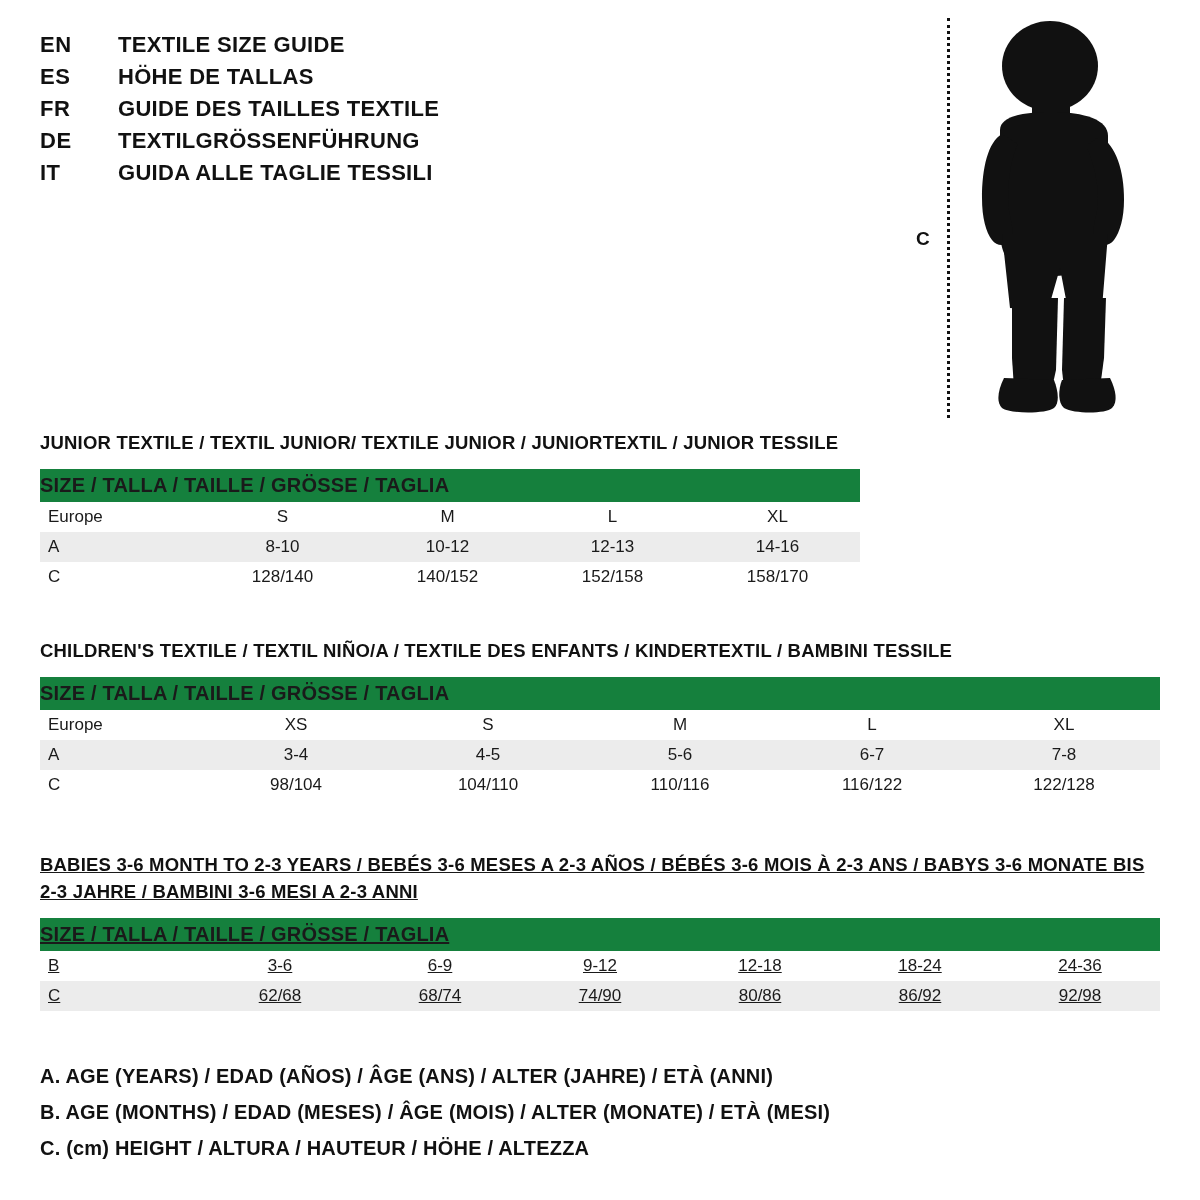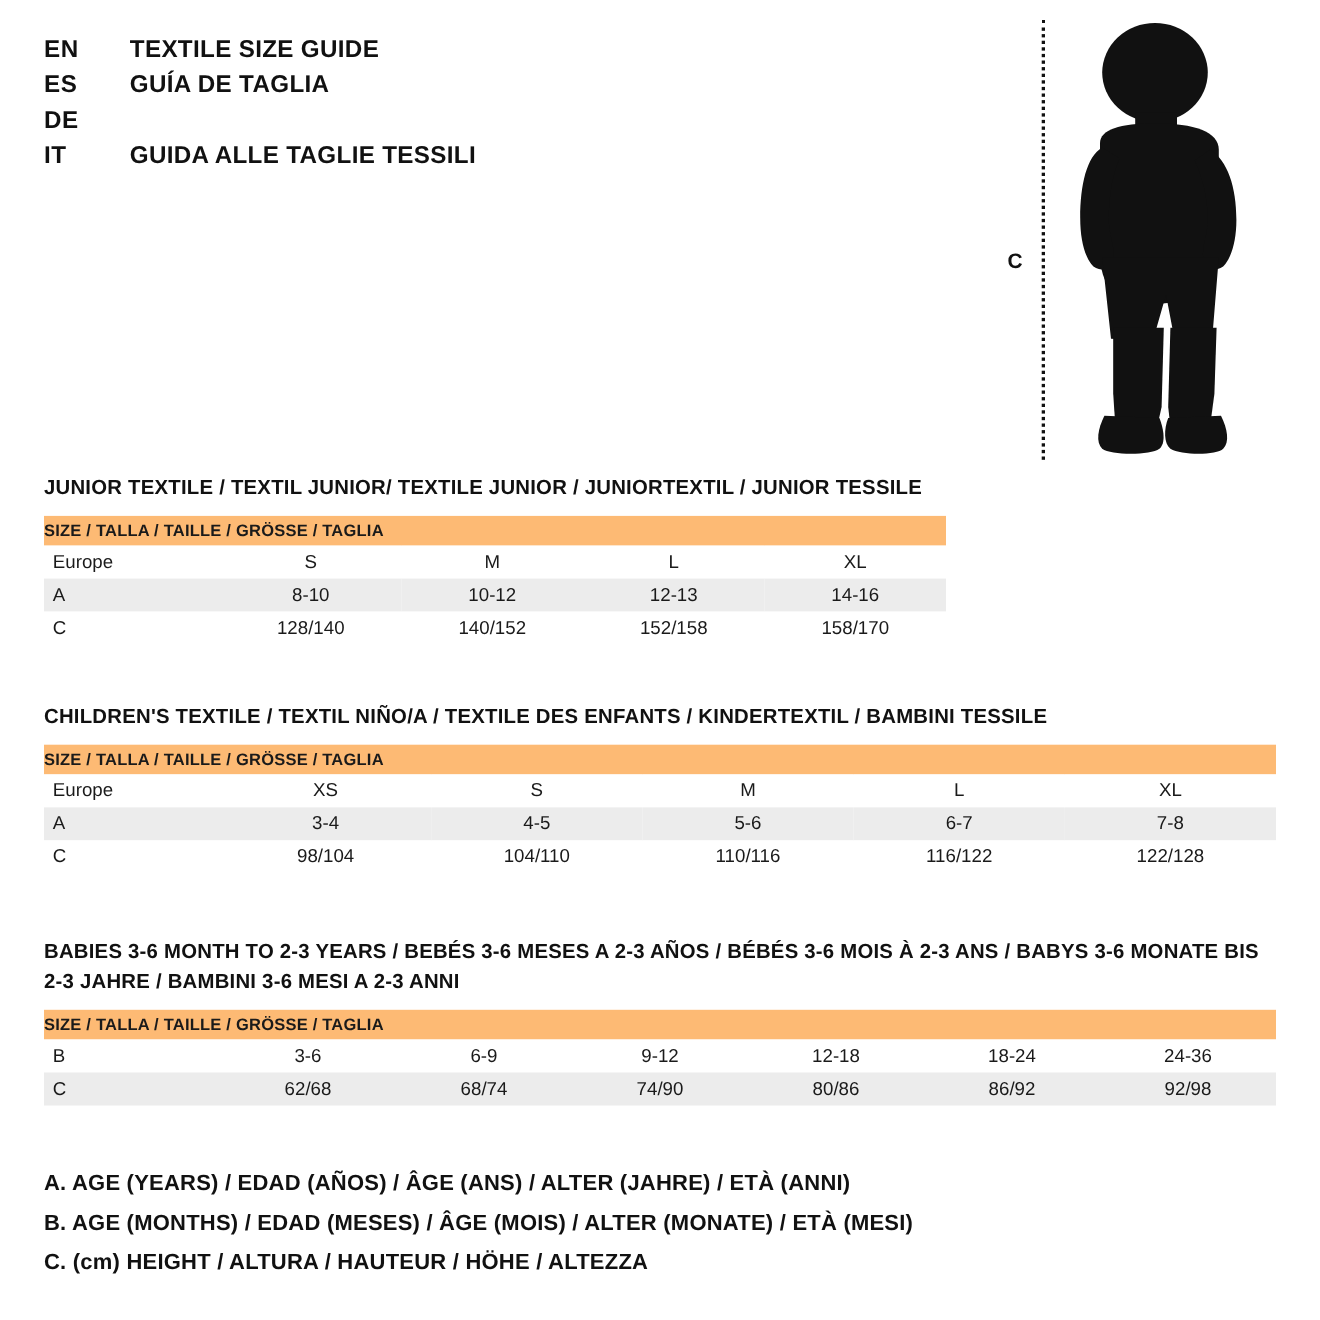--- a/index.html
+++ b/index.html
@@ -93,40 +93,40 @@
     border-collapse: collapse;
     width: 100%;
     table-layout: fixed;
     font-size: 17px;
   }
   table.size-table td {
     padding: 5px 0 5px 0;
     color: #1a1a1a;
   }
   .band-row td {
-    background: #fdba74;
-    font-weight: bold;
-    font-size: 15px;
+    background: #15803d;
+    font-weight: bold;
+    font-size: 20px;
     padding-left: 8px;
     letter-spacing: 0.2px;
   }
   .row-white td { background: #ffffff; }
   .row-grey td  { background: #ececec; }
   .label-cell {
     padding-left: 8px !important;
     text-align: left;
     width: 160px;
     margin-left: 36px;
   }
   .val-cell { text-align: center; }
 
   
   .sec-junior   { position: absolute; top: 430px; left: 40px; width: 820px; }
   .sec-children { position: absolute; top: 638px; left: 40px; width: 1120px; }
-  .sec-babies   { position: absolute; top: 852px; left: 40px; width: 1120px; }
+  .sec-babies   { position: absolute; top: 852px; left: 40px; width: 1120px; text-decoration: underline; }
   .legend       { position: absolute; top: 1065px; left: 40px; width: 1000px; }
 
   .table-gap { height: 12px; }
 
   .legend-line {
     font-size: 20px;
     font-weight: bold;
     color: #111;
     margin-bottom: 13px;
     letter-spacing: 0.2px;
@@ -137,24 +137,29 @@
 
 <div class="page">
 
   <div class="lang-block">
     <div class="lang-row">
       <span class="lang-code">EN</span>
       <span class="lang-title">TEXTILE SIZE GUIDE</span>
     </div>
     <div class="lang-row">
       <span class="lang-code">ES</span>
-      <span class="lang-title">GUÍA DE TAGLIA</span>
+      <span class="lang-title">HÖHE DE TALLAS</span>
+    </div>
+    <div class="lang-row">
+      <span class="lang-code">FR</span>
+      <span class="lang-title">GUIDE DES TAILLES TEXTILE</span>
     </div>
     <div class="lang-row">
       <span class="lang-code">DE</span>
+      <span class="lang-title">TEXTILGRÖSSENFÜHRUNG</span>
     </div>
     <div class="lang-row">
       <span class="lang-code">IT</span>
       <span class="lang-title">GUIDA ALLE TAGLIE TESSILI</span>
     </div>
   </div>
 
   <div class="figure-wrap">
     <div class="figure-label">C</div>
     <div class="figure-dash"></div>

